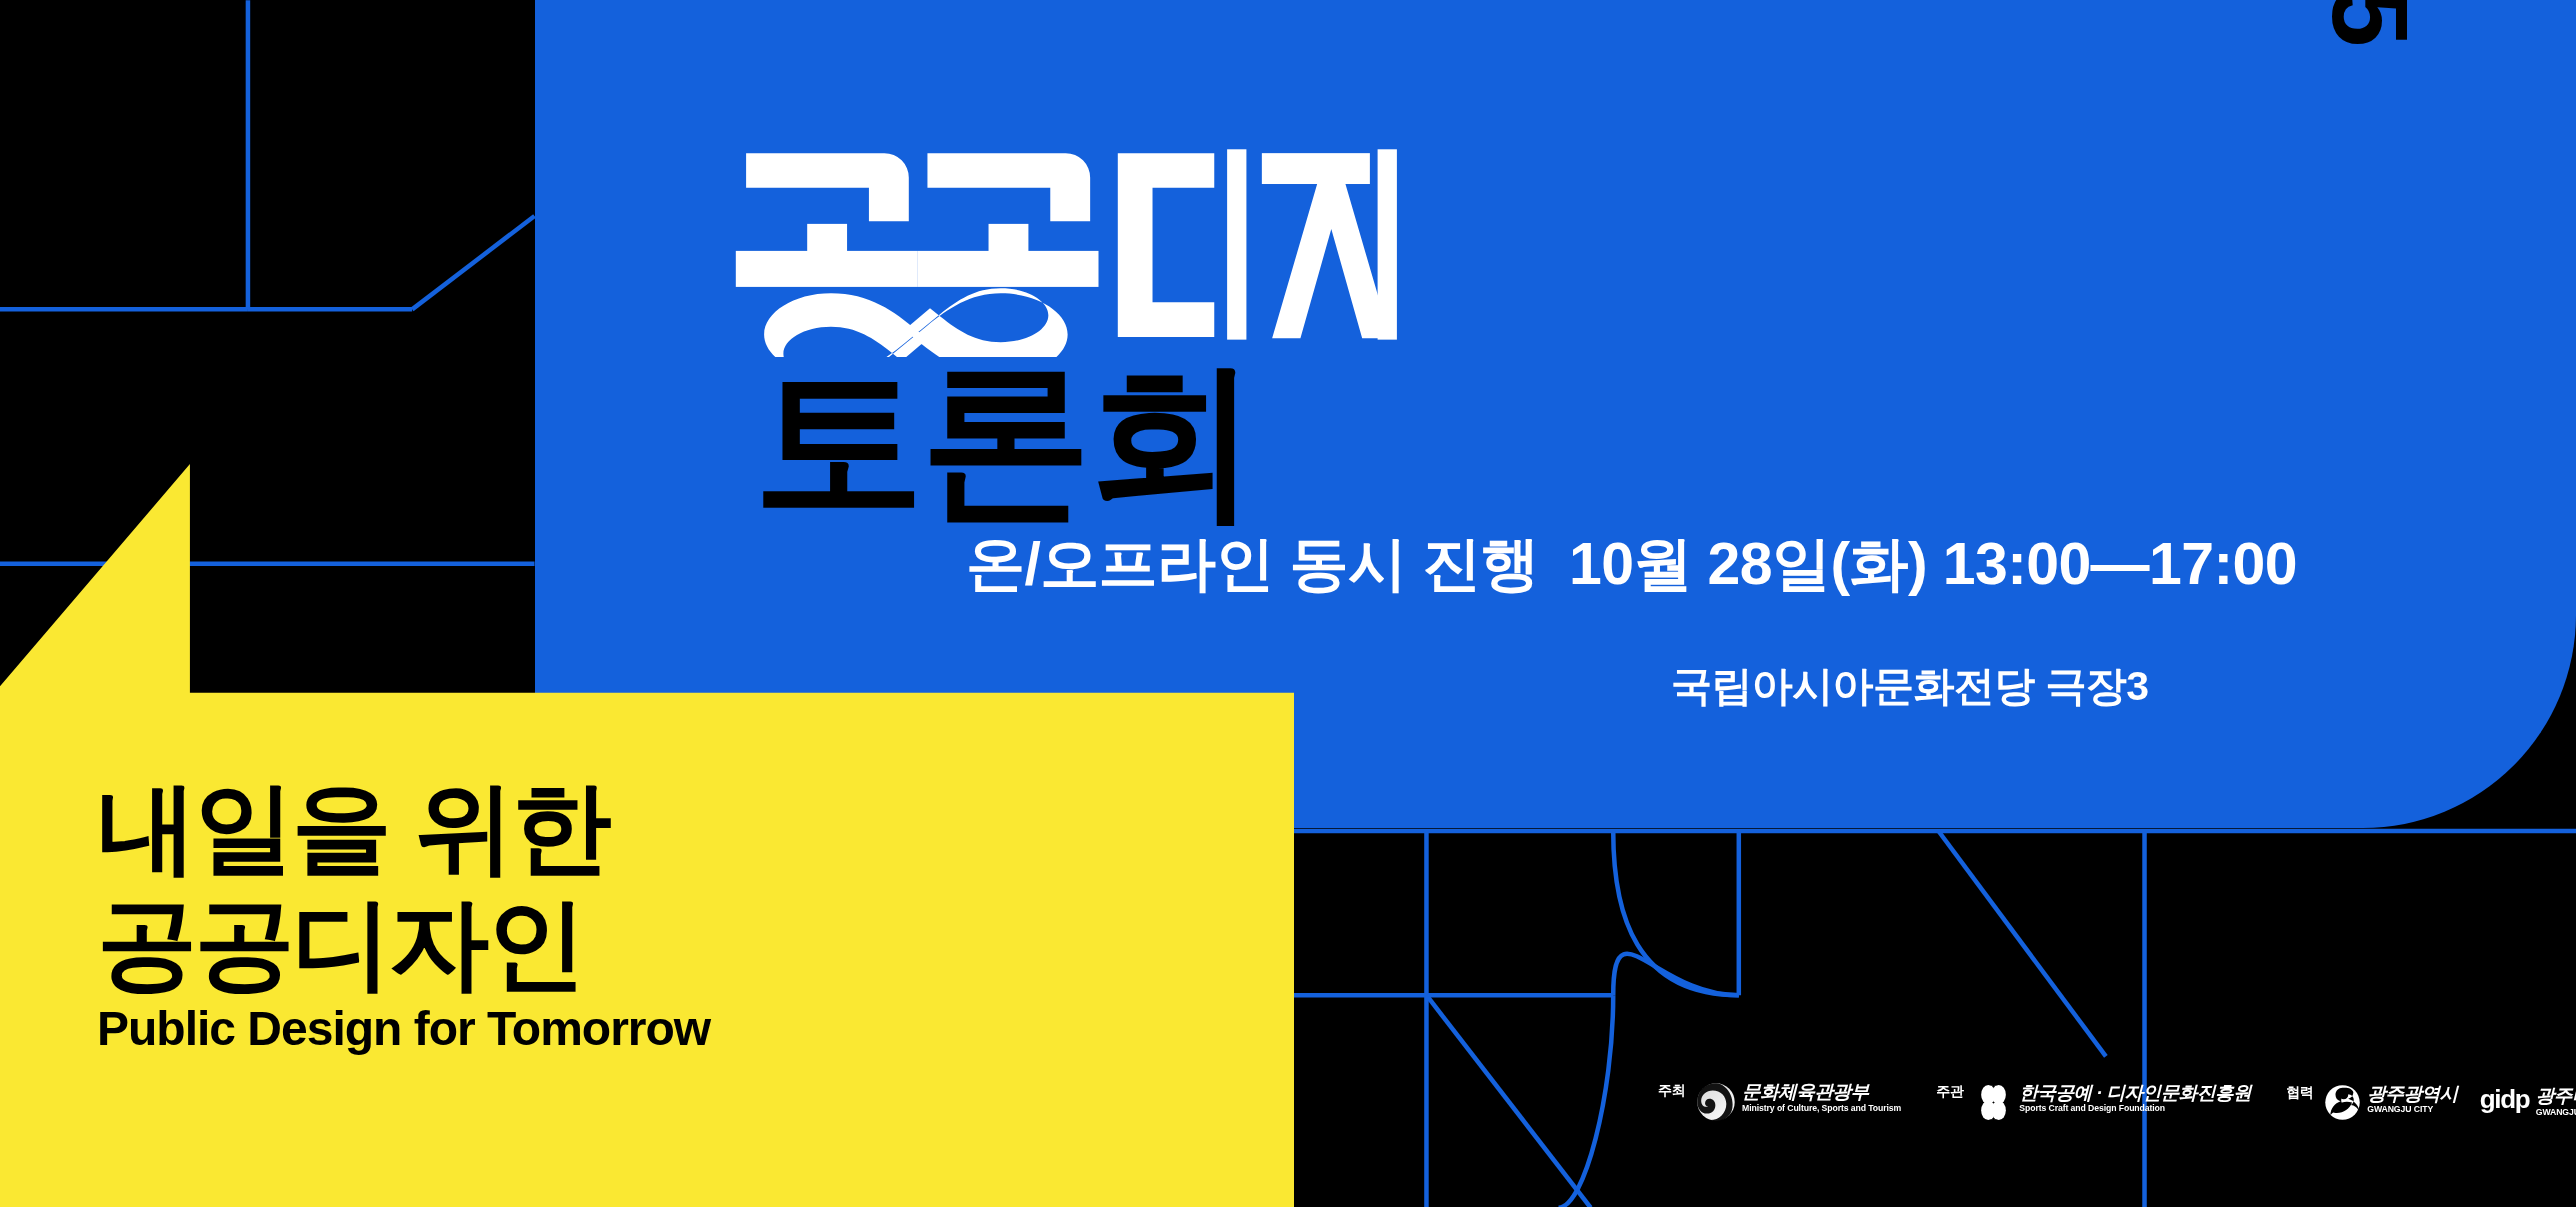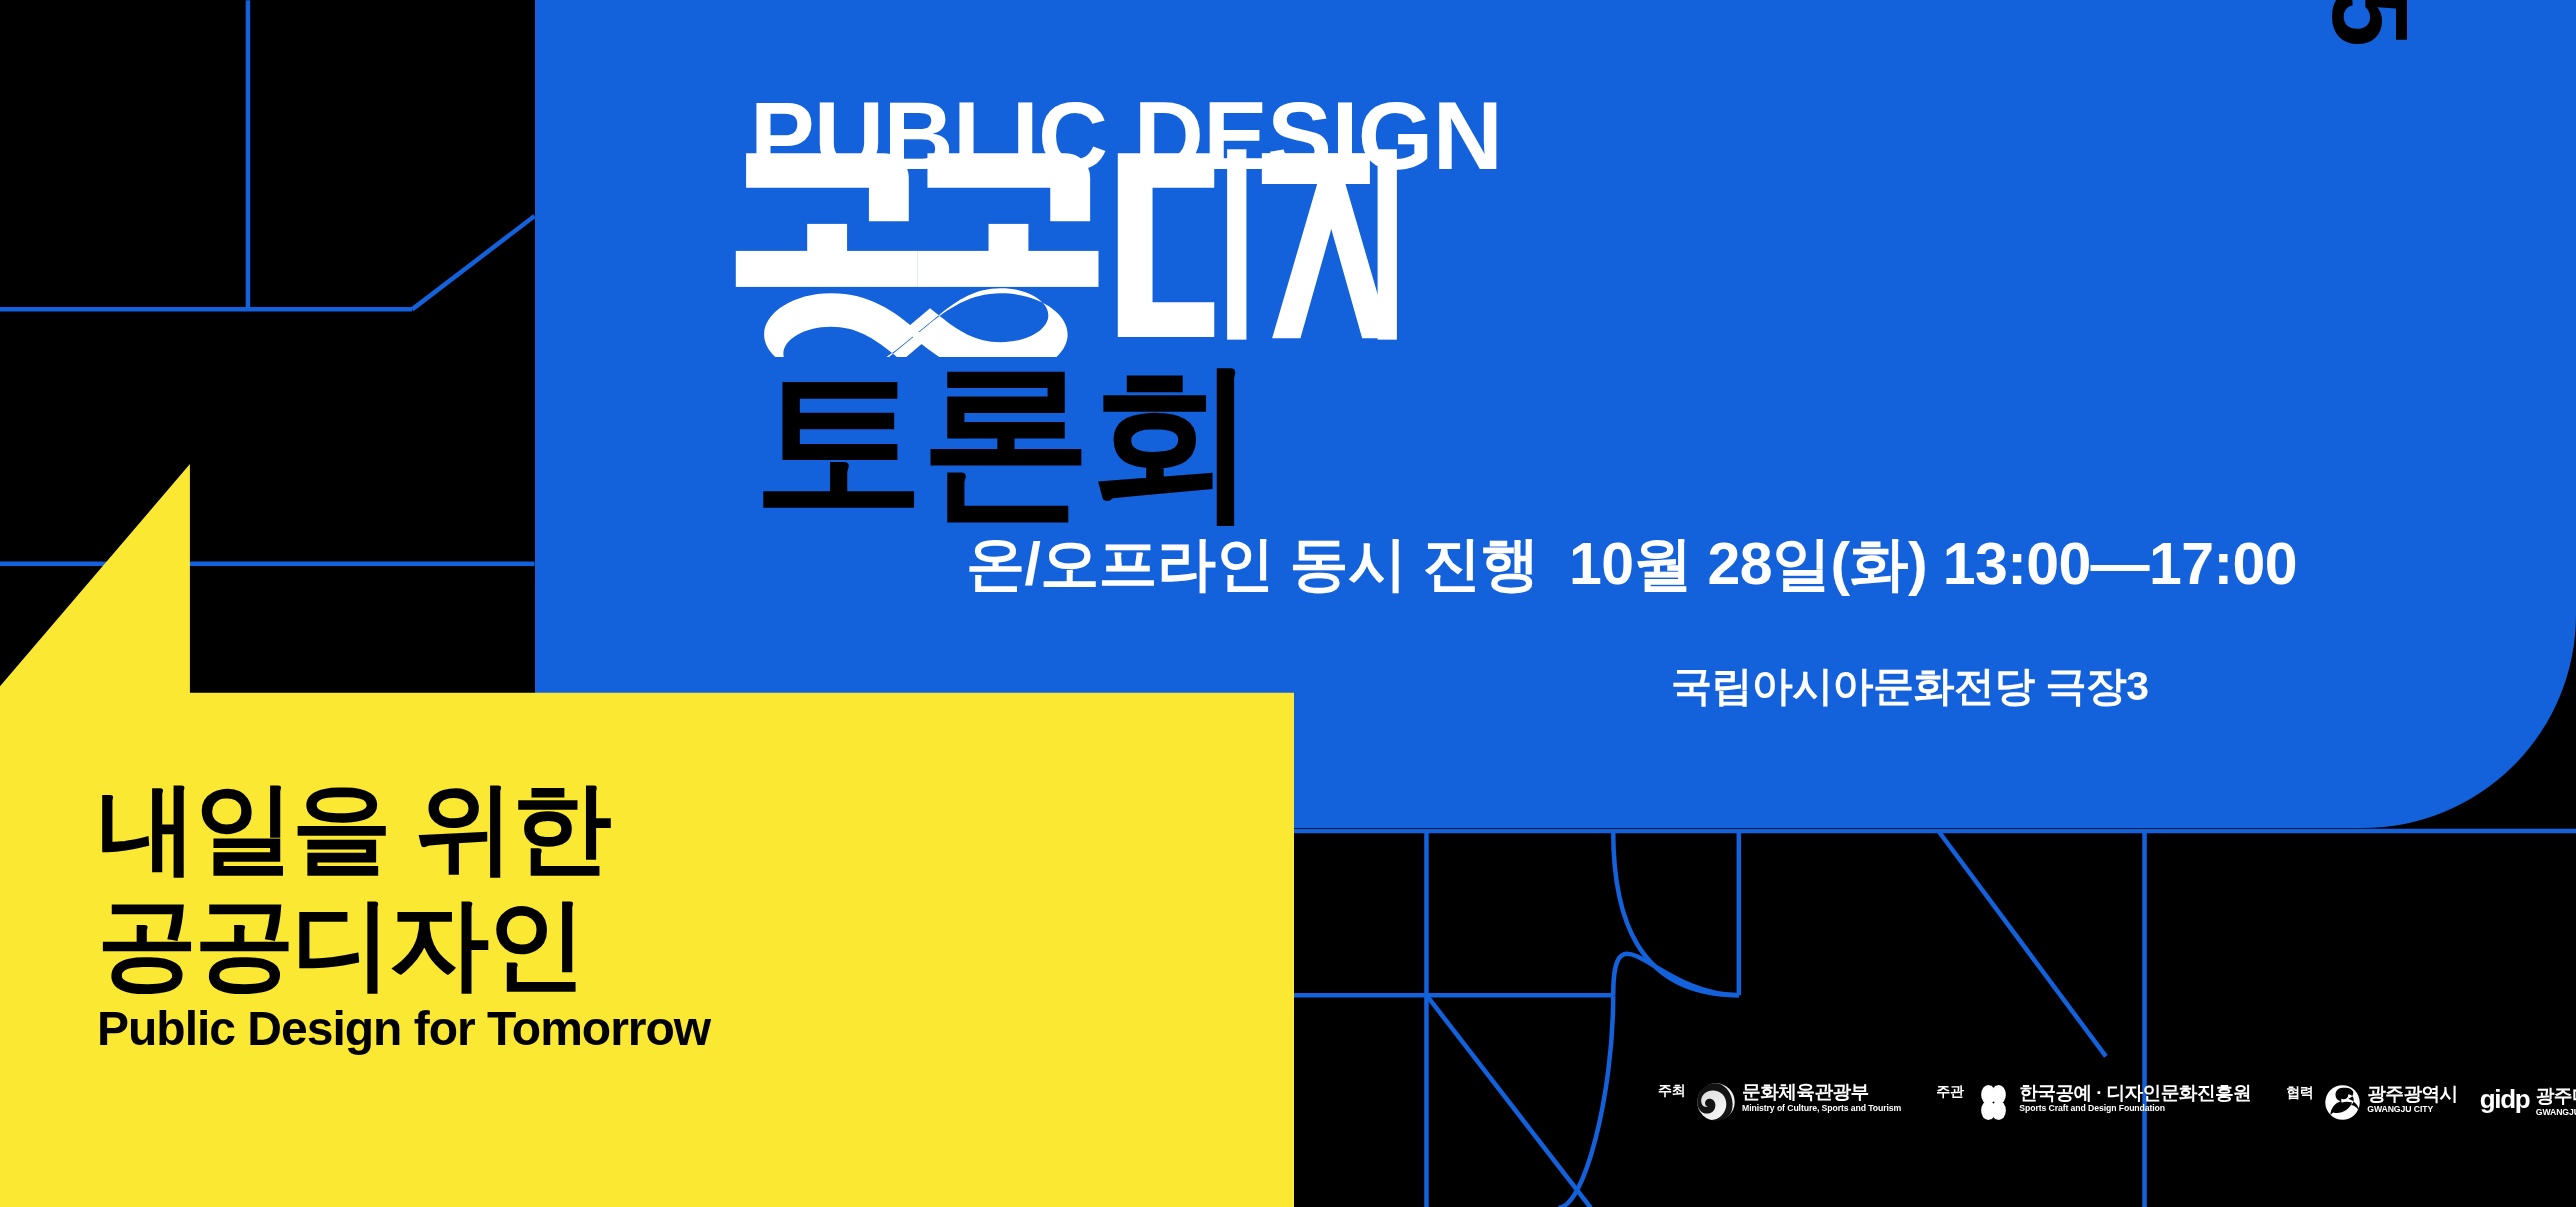--- a/index.html
+++ b/index.html
@@ -121,21 +121,21 @@
     display:flex;align-items:center;
     height:64px;
   }
   .sp-group{display:flex;align-items:flex-start;}
   .sp-role{
     color:#ffffff;font-size:14px;font-weight:700;
     margin-right:10.3px;white-space:nowrap;letter-spacing:-0.3px;
   }
   .sp-mark{margin-right:6.4px;display:flex;align-items:center;}
   .sp-text{display:flex;flex-direction:column;justify-content:center;}
-  .sp-ko{color:#ffffff;font-size:18.7px;font-weight:700;line-height:1.05;white-space:nowrap;letter-spacing:-0.6px;}
+  .sp-ko{color:#ffffff;font-size:18.7px;font-weight:700;line-height:1.05;white-space:nowrap;letter-spacing:-0.6px;font-style:italic;}
   .sp-en{color:#ffffff;font-size:8.7px;font-weight:600;line-height:1.2;white-space:nowrap;letter-spacing:-0.1px;margin-top:1.3px;}
   .sp-gap{width:35px;}
   .sp-gap-sm{width:22px;}
   .gidp-word{
     color:#ffffff;font-size:26px;font-weight:800;letter-spacing:-1.3px;
     line-height:1;margin-right:6.4px;
   }
 </style>
 </head>
 <body>
@@ -168,21 +168,20 @@
 
   <div class="blue-panel" style="background: rgb(20, 97, 220);"></div>
 
   <svg class="yellow-shape" viewBox="0 0 2010 1160" width="1294" height="747" aria-hidden="true">
     <polygon points="295,0 295,355 2010,355 2010,1160 0,1160 0,345" fill="#FAE832"></polygon>
   </svg>
 
   <div class="headline">
 
     <div class="h-row1">
-      <span class="en-public">PUBLIC DESIGN</span>
     </div>
 
     <div class="year-2025">2025</div>
 
     <div class="h-row2">
 
       <div class="ko-gonggong">
         <svg viewBox="0 0 1090 325" width="702" height="209" aria-hidden="true">
           <g fill="#FFFFFF">
 

